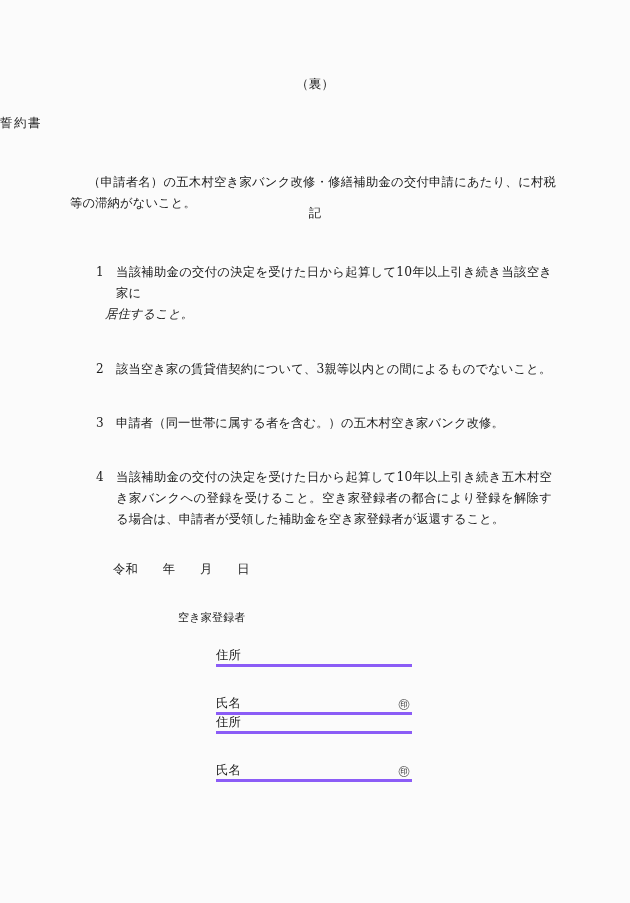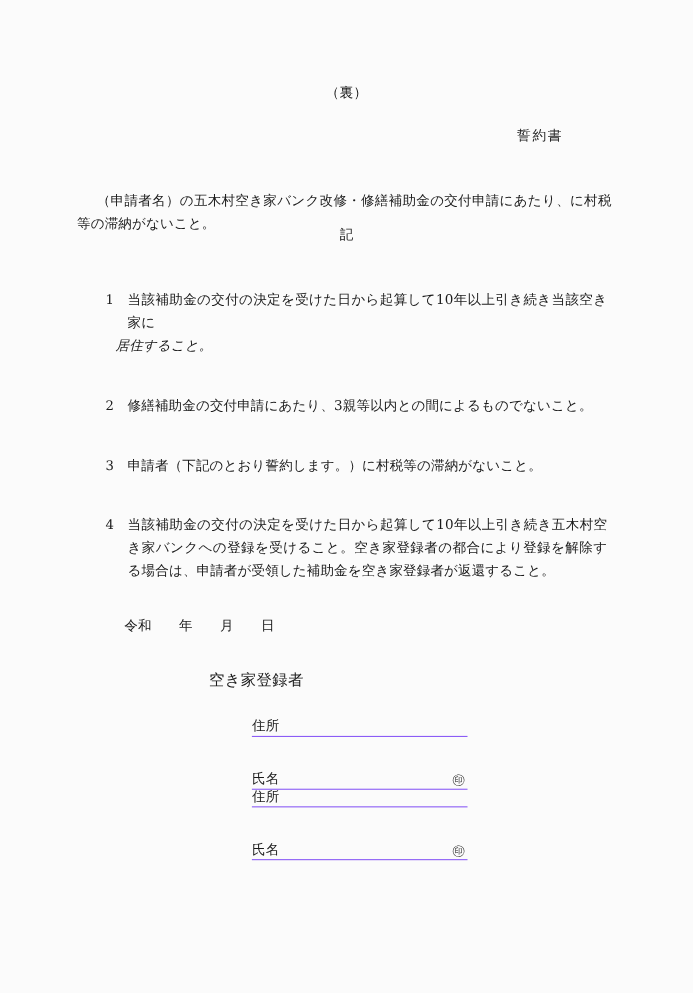--- a/index.html
+++ b/index.html
@@ -34,21 +34,21 @@
     font-size: 12.5px;
     line-height: 1;
     letter-spacing: 0.02em;
   }
 
   .doc-title {
     position: absolute;
     top: 117px;
     left: 0;
     width: 512px;
-    text-align: right;
+    text-align: left;
     font-size: 12.5px;
     line-height: 1;
     letter-spacing: 0.12em;
   }
 
   
   .intro {
     position: absolute;
     top: 172px;
     left: 70px;
@@ -131,33 +131,32 @@
   
   .sig-block {
     position: absolute;
     left: 178px;
     width: 420px;
   }
   .sig-block.owner    { top: 612px; }
   .sig-block.applicant{ top: 708px; }
 
   .sig-role {
-    font-size: 14px;
+    font-size: 11px;
     line-height: 1;
     letter-spacing: 0.02em;
     margin-bottom: 18px;
-    margin-left: 12px;
   }
 
   .sig-field {
     position: relative;
-    margin-left: 51px;
+    margin-left: 38px;
     width: 196px;
     height: 26px;
-    border-bottom: 1px solid #8b5cf6;
+    border-bottom: 3px solid #8b5cf6;
     box-sizing: border-box;
   }
   .sig-field + .sig-field { margin-top: 22px; }
 
   .sig-field .fl {
     position: absolute;
     left: 0;
     bottom: 3px;
     font-size: 12.3px;
     line-height: 1;
@@ -188,26 +187,26 @@
 
   <div class="clauses">
 
     <div class="clause loose gap-1">
       <span class="num">1</span>
       <span class="body"><span>当該補助金の交付の決定を受けた日から起算して10年以上引き続き当該空き家に</span><span class="cont">居住すること。</span></span>
     </div>
 
     <div class="clause gap-2">
       <span class="num">2</span>
-      <span class="body">修繕補助金の交付申請にあたり、3親等以内との間によるものでないこと。</span>
+      <span class="body">該当空き家の賃貸借契約について、3親等以内との間によるものでないこと。</span>
     </div>
 
     <div class="clause gap-3">
       <span class="num">3</span>
-      <span class="body">申請者（下記のとおり誓約します。）に村税等の滞納がないこと。</span>
+      <span class="body">申請者（同一世帯に属する者を含む。）の五木村空き家バンク改修。</span>
     </div>
 
     <div class="clause">
       <span class="num">4</span>
       <span class="body">当該補助金の交付の決定を受けた日から起算して10年以上引き続き五木村空き家バンクへの登録を受けること。空き家登録者の都合により登録を解除する場合は、申請者が受領した補助金を空き家登録者が返還すること。</span>
     </div>
 
   </div>
 
   <div class="date-line">令和　　年　　月　　日</div>

